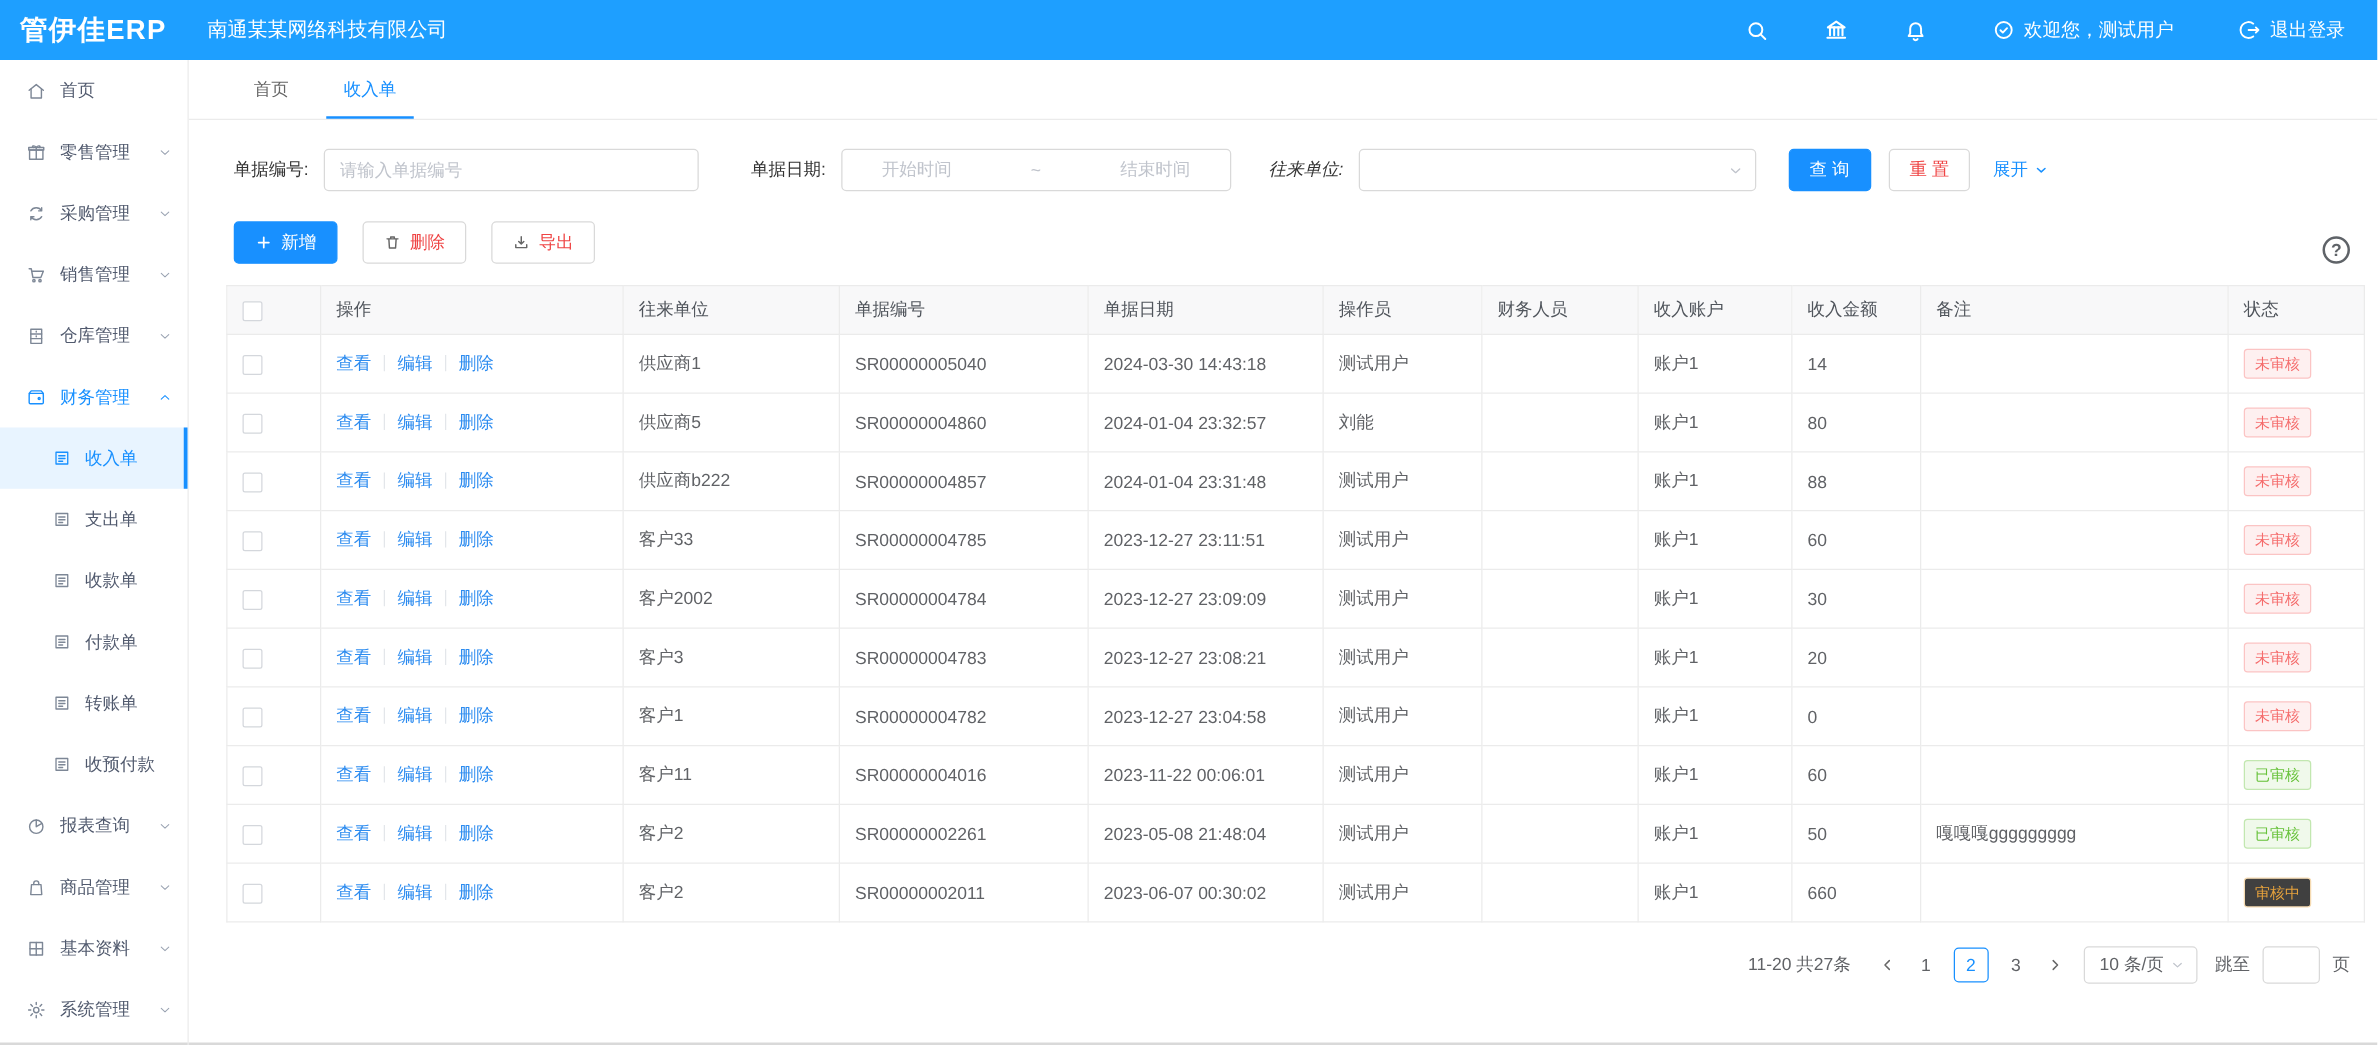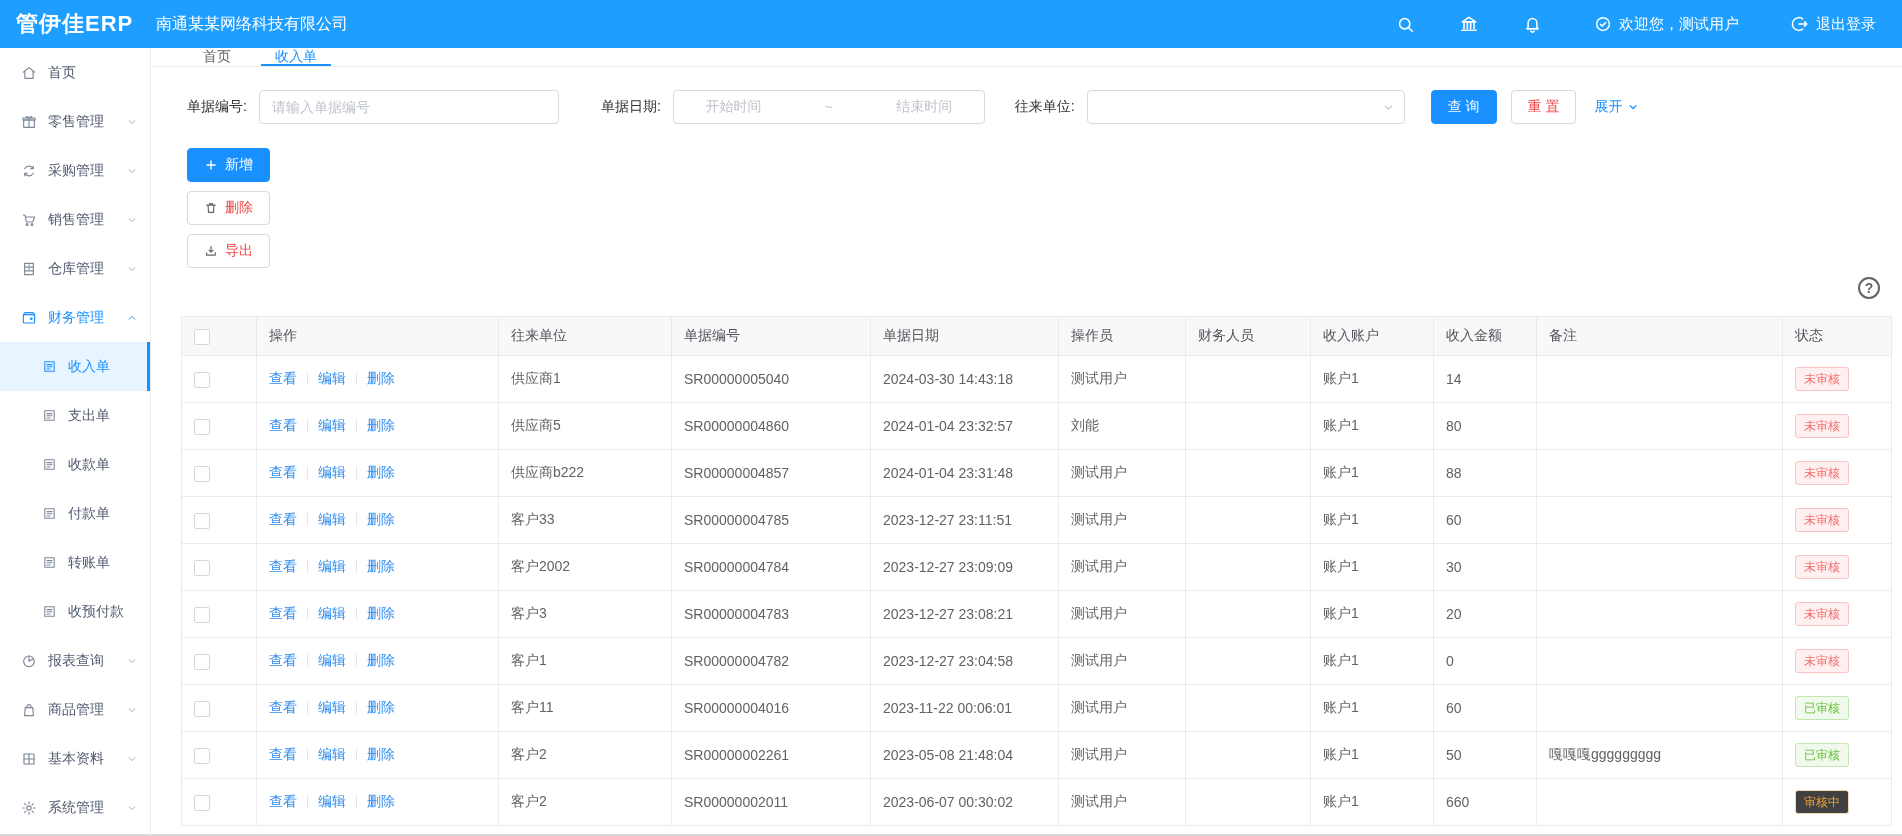--- a/index.html
+++ b/index.html
@@ -3,21 +3,21 @@
 <meta charset="utf-8">
 <style>
   * { box-sizing: border-box; margin: 0; padding: 0; }
   html,body { width:1902px; height:836px; overflow:hidden; background:#fff;
     font-family:"Liberation Sans","DejaVu Sans",sans-serif; color:#333; font-size:14px; }
   .app { position:relative; width:1902px; height:836px; border-bottom:2px solid #d9d9d9; }
 
   
   .topbar { height:48px; background:#1e9fff; display:flex; align-items:center; color:#fff; }
   .logo { width:152px; padding-left:16px; font-size:22px; font-weight:bold; letter-spacing:1px; white-space:nowrap; }
-  .company { font-size:16px; margin-left:4px; }
+  .company { font-size:16px; margin-left:14px; }
   .top-right { margin-left:auto; display:flex; align-items:center; padding-right:26px; }
   .tico { display:flex; align-items:center; margin-left:44px; cursor:pointer; }
   .tgroup { display:flex; align-items:center; gap:7px; margin-left:52px; cursor:pointer; font-size:15px; }
   .icon svg { display:block; }
 
   
   .body-row { display:flex; height:788px; }
   .sidebar { width:151px; border-right:1px solid #ececec; flex:0 0 151px; }
   .main-col { flex:1; display:flex; flex-direction:column; min-width:0; }
 
@@ -46,28 +46,28 @@
   .txt { height:34px; border:1px solid #d9d9d9; border-radius:4px; padding:0 12px; font-size:14px;
     color:#606266; outline:none; font-family:inherit; }
   .txt::placeholder, .ph { color:#c0c4cc; }
   .bill-no { width:300px; }
   .date-range { width:312px; height:34px; border:1px solid #d9d9d9; border-radius:4px;
     display:flex; align-items:center; justify-content:space-around; cursor:text; }
   .select { height:34px; border:1px solid #d9d9d9; border-radius:4px; position:relative;
     display:flex; align-items:center; padding:0 28px 0 12px; color:#606266; cursor:pointer; background:#fff; }
   .select .sel-chev { position:absolute; right:9px; color:#c0c4cc; display:flex; }
   .partner { width:318px; }
-  .ml40{margin-left:42px;} .ml30{margin-left:30px;} .ml20{margin-left:26px;} .ml14{margin-left:14px;} .ml16{margin-left:18px;}
+  .ml40{margin-left:42px;} .ml30{margin-left:30px;font-style:italic;} .ml20{margin-left:26px;} .ml14{margin-left:14px;} .ml16{margin-left:18px;}
   .btn { height:34px; border:1px solid #d9d9d9; background:#fff; color:#ef4444; border-radius:4px;
     padding:0 16px; font-size:14px; cursor:pointer; display:inline-flex; align-items:center; gap:7px;
     font-family:inherit; white-space:nowrap; }
   .btn.primary { background:#1890ff; border-color:#1890ff; color:#fff; }
   .expand { color:#1890ff; display:inline-flex; align-items:center; gap:5px; cursor:pointer; text-decoration:none; }
 
-  .toolbar { display:flex; align-items:flex-start; gap:9px; margin:0 0 17px 6px;flex-direction:column; }
+  .toolbar { display:flex; align-items:flex-end; gap:20px; margin:0 0 17px 6px; }
   .help { margin-left:auto; margin-right:12px; width:22px; height:22px; border:2px solid #5f6368; border-radius:50%;
     color:#5f6368; font-weight:bold; font-size:14px; display:flex; align-items:center; justify-content:center; cursor:pointer; }
 
   
   table.grid { width:100%; border-collapse:collapse; table-layout:fixed; color:#606266; }
   .grid th, .grid td { border:1px solid #ebebeb; padding:0 12px; font-weight:normal; text-align:left;
     overflow:hidden; white-space:nowrap; text-overflow:ellipsis; }
   .grid th { height:39px; background:#f8f8f9; color:#50555c; }
   .grid td { height:47px; }
   .c-center { text-align:center; }

